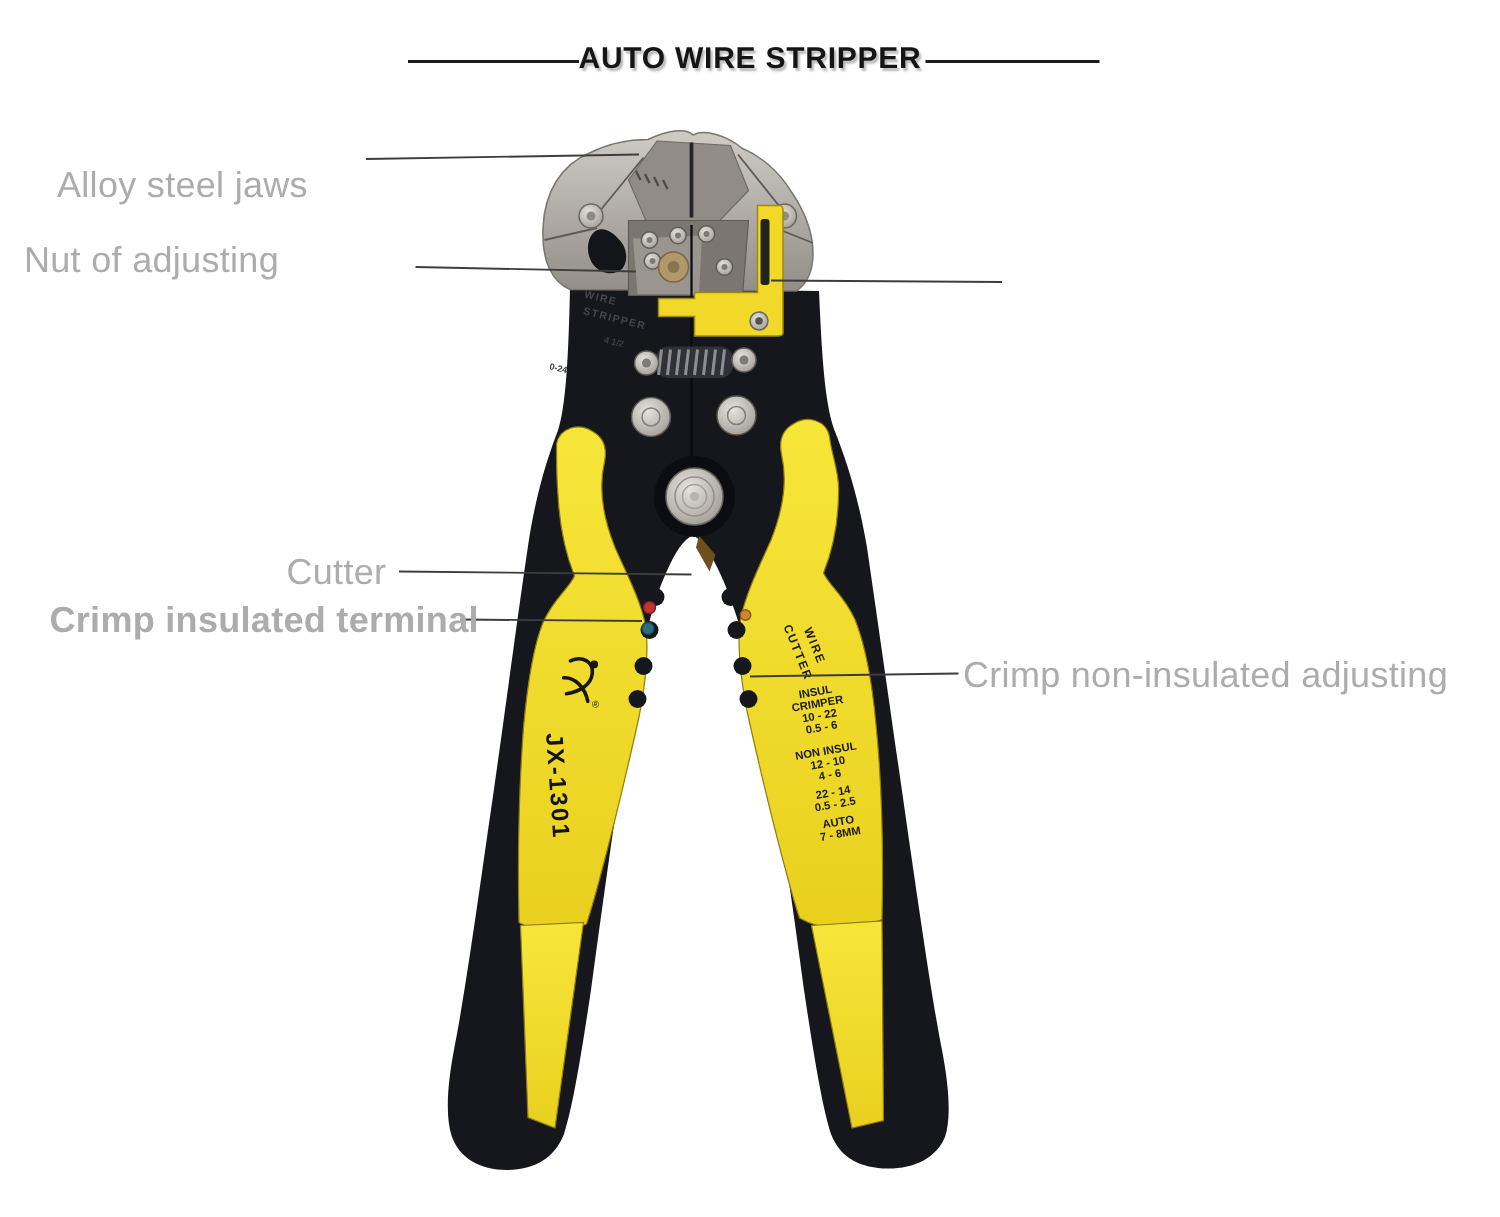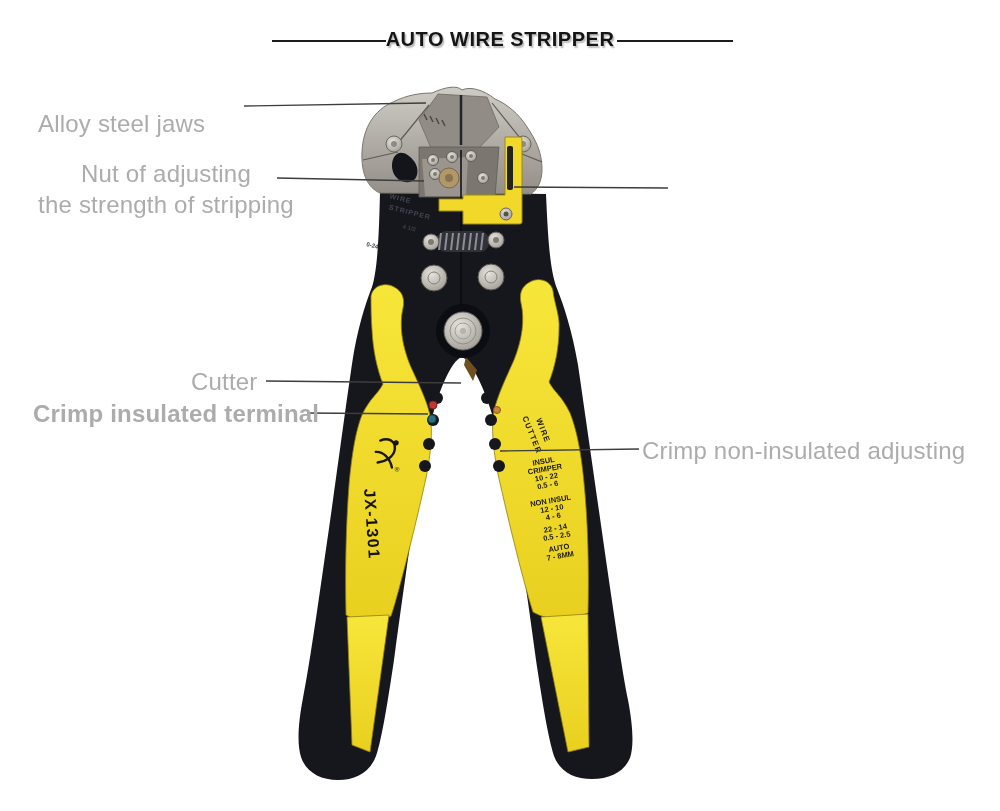--- a/index.html
+++ b/index.html
@@ -7,21 +7,21 @@
          font-family:"Liberation Sans", sans-serif;}
   #art{position:absolute;left:0;top:0;width:1000px;height:811px;}
   .title{position:absolute;left:0;right:0;top:28px;text-align:center;
          font-size:20px;font-weight:bold;color:#151515;letter-spacing:.5px;
          text-shadow:1.5px 2px 1.5px rgba(0,0,0,.28);}
   .rule{position:absolute;top:40px;height:2px;background:#1c1c1c;}
   .rule.left{left:272px;width:114px;}
   .rule.right{left:617px;width:116px;}
   .callout{position:absolute;color:#acacac;font-size:24px;font-weight:300;
            white-space:nowrap;letter-spacing:.2px;}
-  .callout.center{text-align:center;white-space:normal;line-height:31px;}
+  .callout.center{white-space:normal;line-height:31px;}
 </style>
 </head>
 <body>
 
 <div id="stage">
 
   <div class="rule left"></div>
   <div class="title">AUTO WIRE STRIPPER</div>
   <div class="rule right"></div>
 
@@ -210,21 +210,20 @@
       <line x1="266" y1="381" x2="461" y2="383"></line>
       <line x1="307" y1="413" x2="428" y2="414"></line>
       <line x1="500" y1="451" x2="639" y2="449"></line>
     </g>
   </svg>
 
   <div class="callout" style="left:38px;top:110px;">Alloy steel jaws</div>
 
   <div class="callout center" style="left:16px;top:158px;width:300px;">
     <div>Nut of adjusting</div>
-    <div>the strength of stripping</div>
   </div>
 
 
   <div class="callout" style="left:191px;top:368px;">Cutter</div>
 
   <div class="callout" style="left:33px;top:400px;font-weight:bold;">Crimp insulated terminal</div>
 
   <div class="callout" style="left:642px;top:437px;">Crimp non-insulated adjusting</div>
 </div>
 

